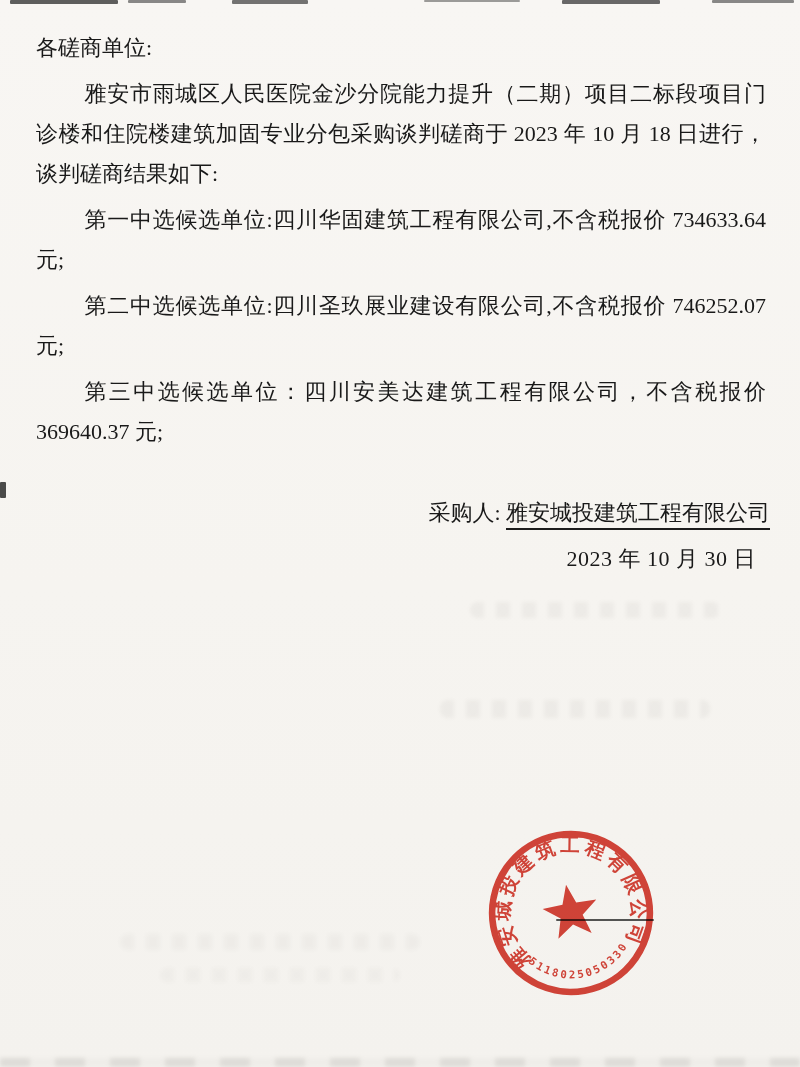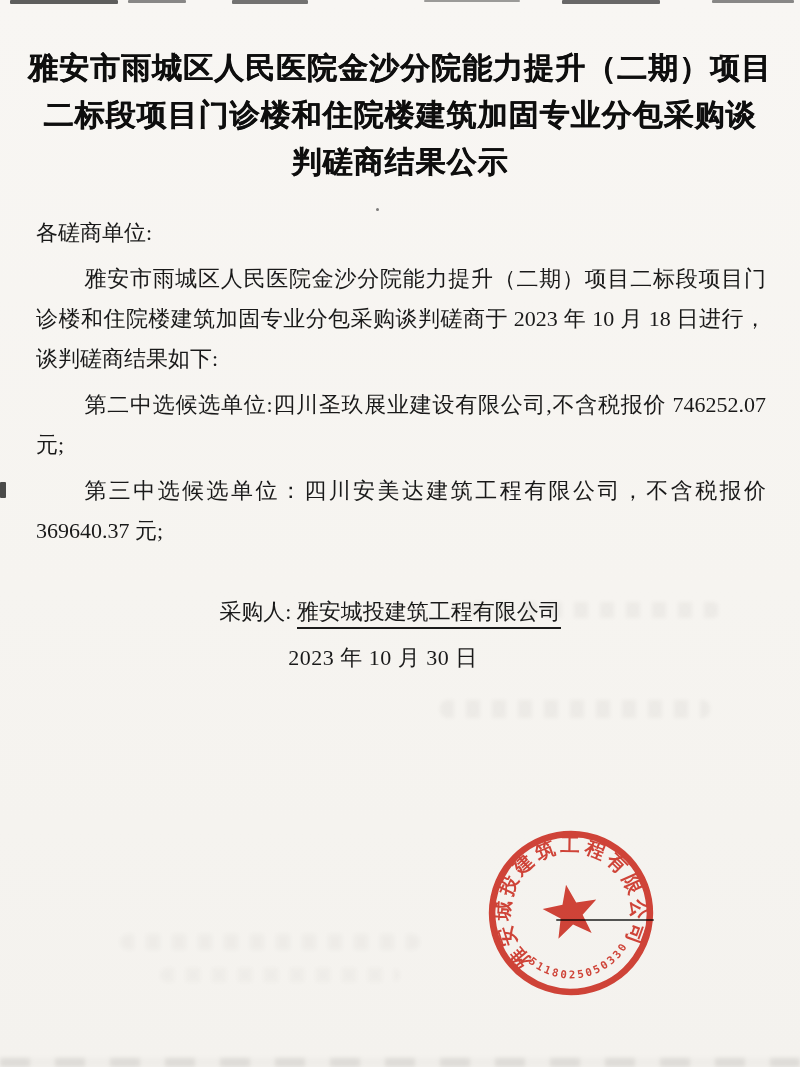--- a/index.html
+++ b/index.html
@@ -57,21 +57,21 @@
     font-size:22px;
     line-height:40px;
     text-align:justify;
     color:#191919;
   }
   .content p{margin:0 0 6px;}
   .indent{text-indent:2.2em;}
   
   .signature{
     margin-top:46px;
-    text-align:center;
+    text-align:right;
     padding-right:30px;
     font-size:22px;
     color:#191919;
     padding-left:10px;
   }
   .sig-company{
     border-bottom:2px solid #1c1c1c;
     padding-bottom:3px;
   }
   .sig-date{
@@ -117,29 +117,25 @@
   <div class="artifact a-top5"></div>
   <div class="artifact a-top6"></div>
   <div class="artifact a-left"></div>
   <div class="artifact a-dot"></div>
   <div class="smudge s1"></div>
   <div class="smudge s2"></div>
   <div class="smudge s3"></div>
   <div class="smudge s4"></div>
   <div class="smudge a-bottom"></div>
 
-  <h1 class="title">
-    <span>雅安市雨城区人民医院金沙分院能力提升（二期）项目</span>
-    <span>二标段项目门诊楼和住院楼建筑加固专业分包采购谈</span>
-    <span>判磋商结果公示</span>
-  </h1>
 
   <div class="content">
     <p>各磋商单位:</p>
     <p class="indent">雅安市雨城区人民医院金沙分院能力提升（二期）项目二标段项目门诊楼和住院楼建筑加固专业分包采购谈判磋商于 2023 年 10 月 18 日进行，谈判磋商结果如下:</p>
+    <p class="indent">第一中选候选单位:四川华固建筑工程有限公司,不含税报价 734633.64 元;</p>
     <p class="indent">第二中选候选单位:四川圣玖展业建设有限公司,不含税报价 746252.07 元;</p>
     <p class="indent">第三中选候选单位：四川安美达建筑工程有限公司，不含税报价 369640.37 元;</p>
   </div>
 
   <div class="signature">
     <div>
       <span>采购人:</span>
       <span class="sig-company">雅安城投建筑工程有限公司</span>
     </div>
     <div class="sig-date">2023 年 10 月 30 日</div>

